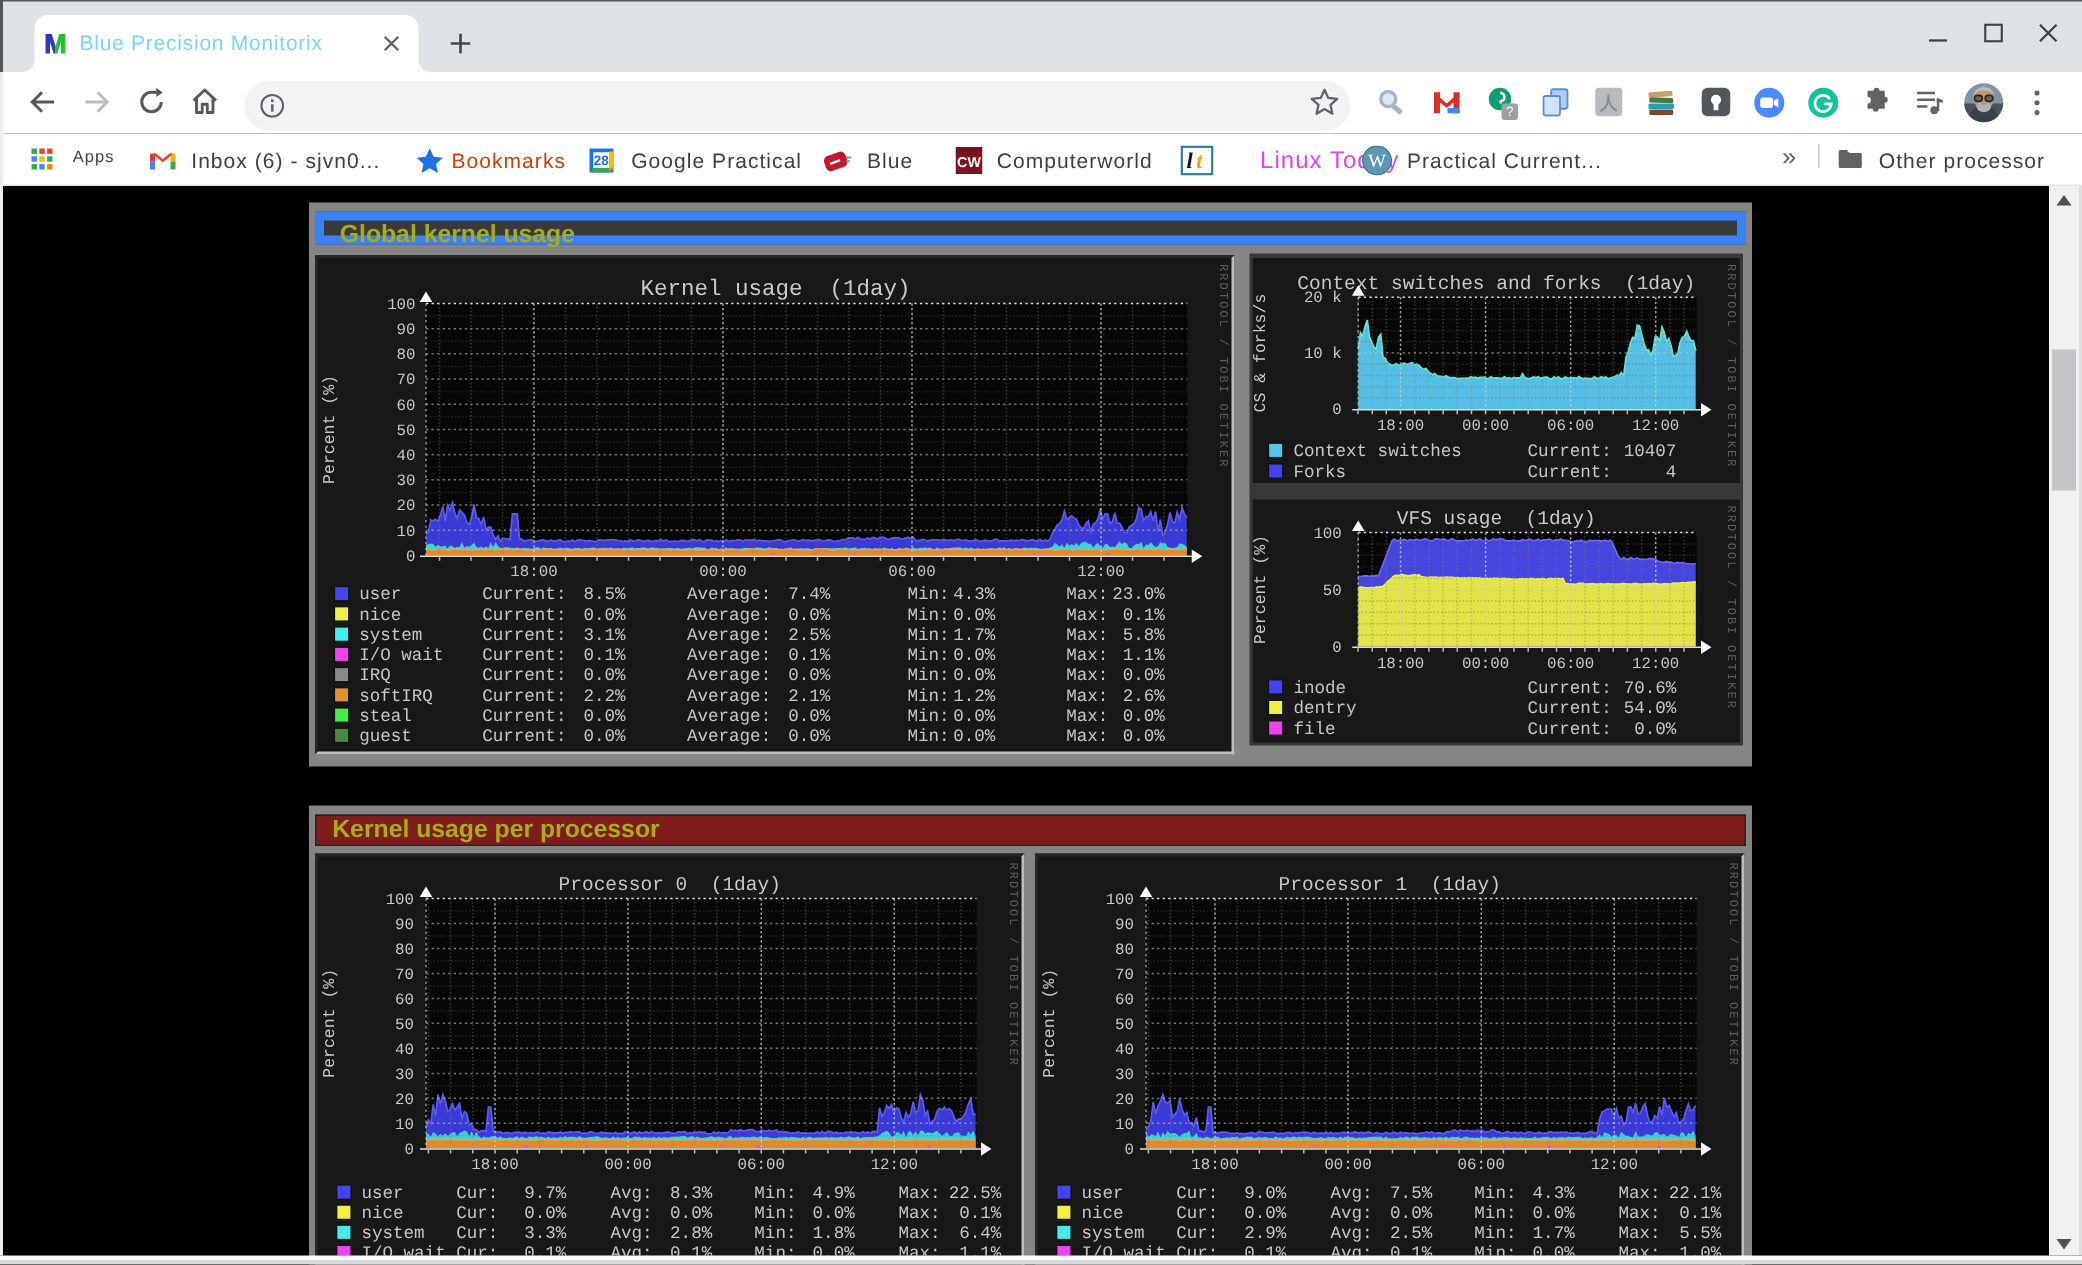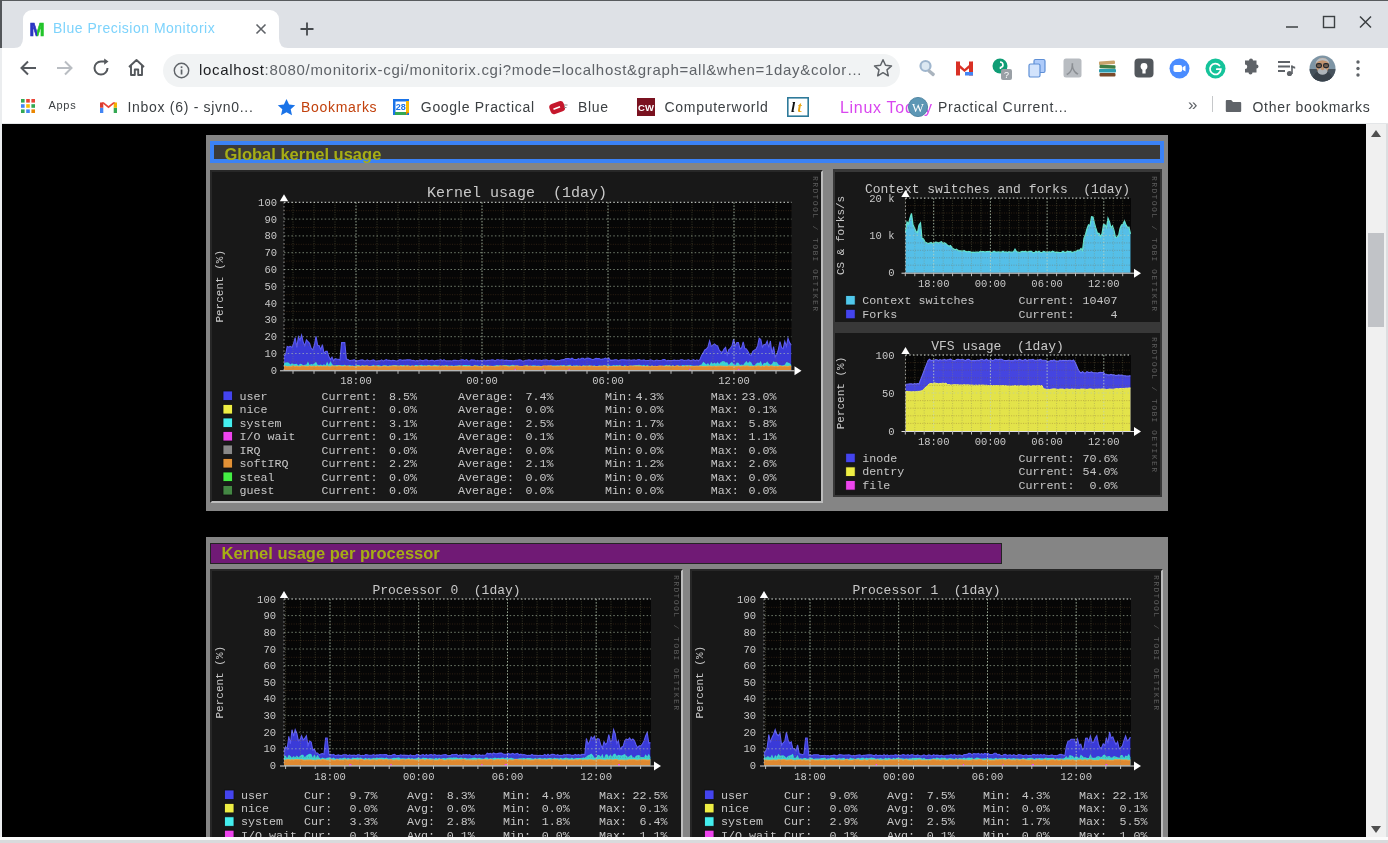--- a/index.html
+++ b/index.html
@@ -48,21 +48,20 @@
     </svg>
 <svg class="abs" style="left:126px;top:57px" width="21" height="21">
       <path d="M3,10 L10.5,3 L18,10 M5,8.6 L5,18 L8.8,18 L8.8,12.5 L12.2,12.5 L12.2,18 L16,18 L16,8.6" stroke="#54585c" stroke-width="1.9" fill="none" stroke-linejoin="round"></path>
     </svg>
 <div class="abs" style="left:163px;top:54px;width:737px;height:33px;background:#f1f3f4;border-radius:17px"></div>
 <svg class="abs" style="left:173px;top:62px" width="17" height="17">
       <circle cx="8.5" cy="8.5" r="7.2" stroke="#5f6368" stroke-width="1.4" fill="none"></circle>
       <rect x="7.7" y="7.5" width="1.7" height="5" fill="#5f6368"></rect>
       <rect x="7.7" y="4.3" width="1.7" height="1.8" fill="#5f6368"></rect>
     </svg>
-<div class="abs" style="left:199px;top:61px;font-size:15px;letter-spacing:0.7px;color:#5f6368;white-space:nowrap"><span style="color:#202124">localhost</span>:8080/monitorix-cgi/monitorix.cgi?mode=localhost&amp;graph=all&amp;when=1day&amp;color…</div>
 <svg class="abs" style="left:873px;top:58px" width="20" height="20">
       <path d="M10,1.8 L12.5,7.3 L18.5,7.9 L14,11.9 L15.3,17.8 L10,14.7 L4.7,17.8 L6,11.9 L1.5,7.9 L7.5,7.3 Z" stroke="#5f6368" stroke-width="1.5" fill="none" stroke-linejoin="round"></path>
     </svg>
 <svg class="abs" style="left:917px;top:58px" width="21" height="21">
       <circle cx="8.5" cy="8" r="5" stroke="#9fb6ce" stroke-width="2.2" fill="#dce8f2"></circle>
       <rect x="11.5" y="11" width="8" height="3.4" rx="1.2" transform="rotate(40 12 12)" fill="#aab4be"></rect>
     </svg>
 <svg class="abs" style="left:955px;top:59px" width="19" height="19">
       <rect x="1" y="2.5" width="17" height="14" fill="#fff"></rect>
       <path d="M1,2.5 L5,2.5 L5,16.5 L1,16.5 Z" fill="#d93025"></path>
@@ -193,30 +192,30 @@
       <circle cx="10" cy="10" r="9.6" fill="#5d97b5"></circle>
       <circle cx="10" cy="10" r="9.6" fill="none" stroke="#3d7795" stroke-width="0.8"></circle>
       <text x="10" y="14.5" font-size="12.5" fill="#fff" text-anchor="middle" font-family="Liberation Serif">W</text>
     </svg>
 <div class="abs" style="left:938px;top:99px;font-size:14px;letter-spacing:0.7px;color:#3c4043;white-space:nowrap">Practical Current...</div>
 <div class="abs" style="left:1188px;top:95px;font-size:17px;color:#5f6368">»</div>
 <div class="abs" style="left:1212px;top:96px;width:1px;height:16px;background:#c6c8ca"></div>
 <svg class="abs" style="left:1225px;top:99px" width="17" height="14">
       <path d="M0.8,2 Q0.8,1 1.8,1 L6.2,1 L8,3 L15.2,3 Q16.2,3 16.2,4 L16.2,12 Q16.2,13 15.2,13 L1.8,13 Q0.8,13 0.8,12 Z" fill="#5f6368"></path>
     </svg>
-<div class="abs" style="left:1252.5px;top:99px;font-size:14px;letter-spacing:0.7px;color:#3c4043;white-space:nowrap">Other bookmarks</div>
+<div class="abs" style="left:1252.5px;top:99px;font-size:14px;letter-spacing:0.7px;color:#3c4043;white-space:nowrap">Other processor</div>
 <div class="abs" style="left:2px;top:124px;width:1364px;height:713px;background:#000"></div>
 <div class="abs" style="left:205.5px;top:135px;width:962px;height:375.5px;background:#858585"></div>
-<div class="abs" style="left:209.5px;top:141px;width:954px;height:21.5px;background:#3a3a3a;border:4px solid #3b82f6;color:#a6ad15;font-weight:bold;font-size:16.5px;line-height:19.5px;padding-left:11px">Global kernel usage</div>
+<div class="abs" style="left:209.5px;top:141px;width:954px;height:21.5px;background:#3a3a3a;border:6px solid #3b82f6;color:#a6ad15;font-weight:bold;font-size:16.5px;line-height:19.5px;padding-left:11px">Global kernel usage</div>
 <div class="abs" style="left:209.5px;top:170px;width:613.5px;height:333px;background:#181818;border-top:2px solid #272727;border-left:2px solid #272727;border-bottom:2px solid #bdbdbd;border-right:2px solid #bdbdbd"></div>
 <div class="abs" style="left:833px;top:168.5px;width:329px;height:328.5px;background:#383838"></div>
 <div class="abs" style="left:835px;top:172px;width:325px;height:150px;background:#181818"></div>
 <div class="abs" style="left:835px;top:333px;width:325px;height:162px;background:#181818"></div>
 <div class="abs" style="left:205.5px;top:537px;width:962px;height:306px;background:#858585"></div>
-<div class="abs" style="left:209.5px;top:542.5px;width:792px;height:21px;background:#701a75;border:1px solid #242424;color:#a6ad15;font-weight:bold;font-size:16.5px;line-height:19px;padding-left:11px">Kernel usage per processor</div>
+<div class="abs" style="left:209.5px;top:542.5px;width:954px;height:21px;background:#7f1d1d;border:1px solid #242424;color:#a6ad15;font-weight:bold;font-size:16.5px;line-height:19px;padding-left:11px">Kernel usage per processor</div>
 <div class="abs" style="left:209.5px;top:569px;width:473px;height:274px;background:#181818;border-top:2px solid #272727;border-left:2px solid #272727;border-bottom:2px solid #bdbdbd;border-right:2px solid #bdbdbd"></div>
 <div class="abs" style="left:689.5px;top:569px;width:473px;height:274px;background:#181818;border-top:2px solid #272727;border-left:2px solid #272727;border-bottom:2px solid #bdbdbd;border-right:2px solid #bdbdbd"></div>
 <svg style="position:absolute;left:211.5px;top:172px" width="610" height="329" xmlns="http://www.w3.org/2000/svg">
 <text x="305.0" y="24.8" font-family="&quot;Liberation Mono&quot;, monospace" font-size="15" fill="#c9c9c9" text-anchor="middle" xml:space="preserve">Kernel usage  (1day)</text>
 <text transform="translate(10.5,114.3) rotate(-90)" font-family="&quot;Liberation Mono&quot;, monospace" font-size="11" fill="#c8c8c8" text-anchor="middle" xml:space="preserve">Percent (%)</text>
 <rect x="72.0" y="30.3" width="507.5" height="168.0" fill="#060606"></rect>
 <text x="65.0" y="33.8" font-family="&quot;Liberation Mono&quot;, monospace" font-size="10.5" fill="#c8c8c8" text-anchor="end" xml:space="preserve">100</text>
 <text x="65.0" y="50.6" font-family="&quot;Liberation Mono&quot;, monospace" font-size="10.5" fill="#c8c8c8" text-anchor="end" xml:space="preserve">90</text>
 <text x="65.0" y="67.4" font-family="&quot;Liberation Mono&quot;, monospace" font-size="10.5" fill="#c8c8c8" text-anchor="end" xml:space="preserve">80</text>
 <text x="65.0" y="84.2" font-family="&quot;Liberation Mono&quot;, monospace" font-size="10.5" fill="#c8c8c8" text-anchor="end" xml:space="preserve">70</text>

